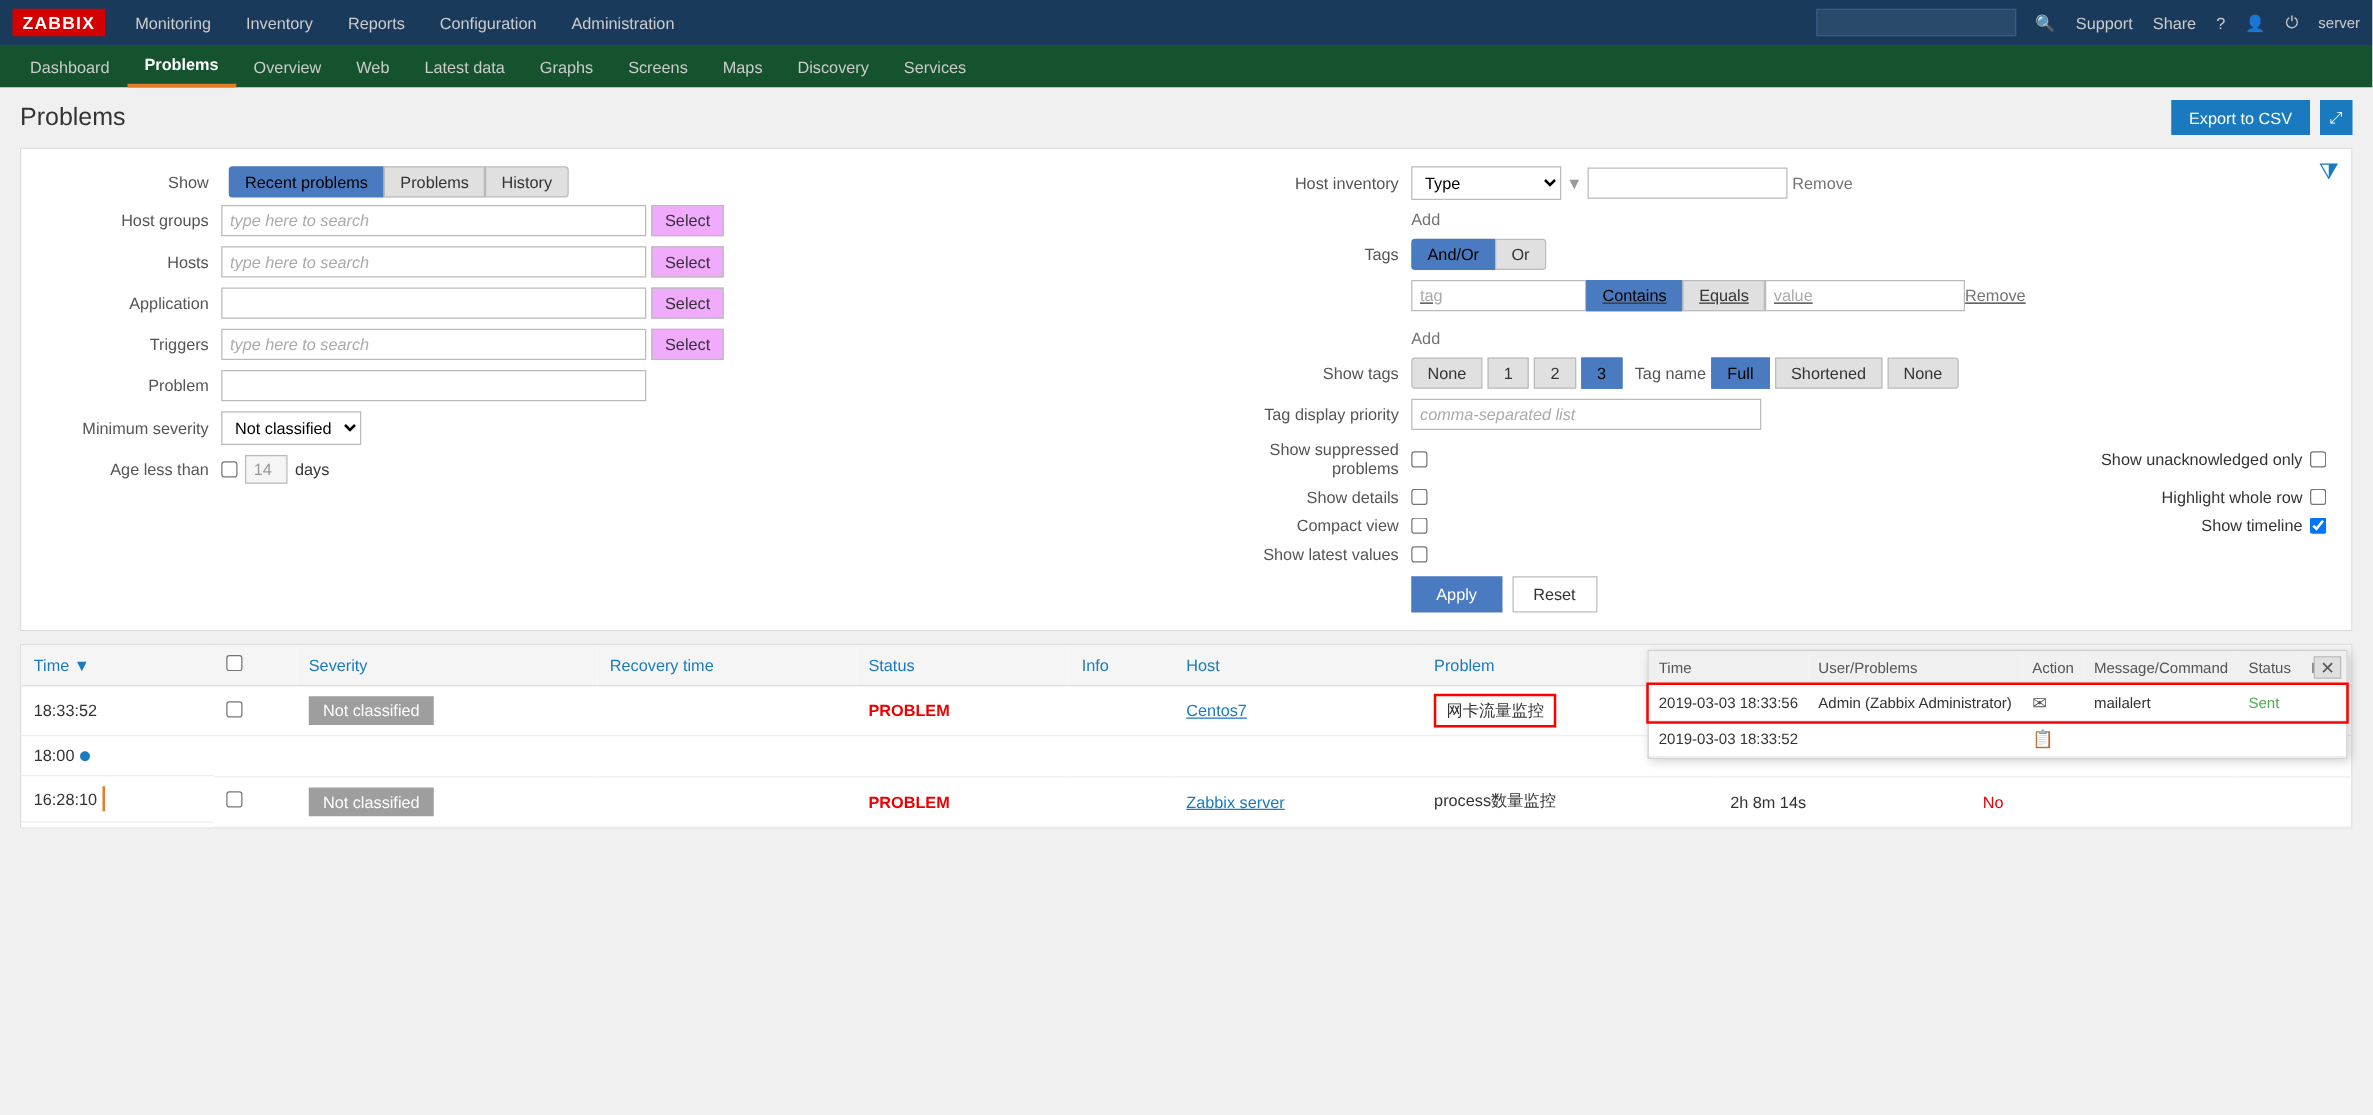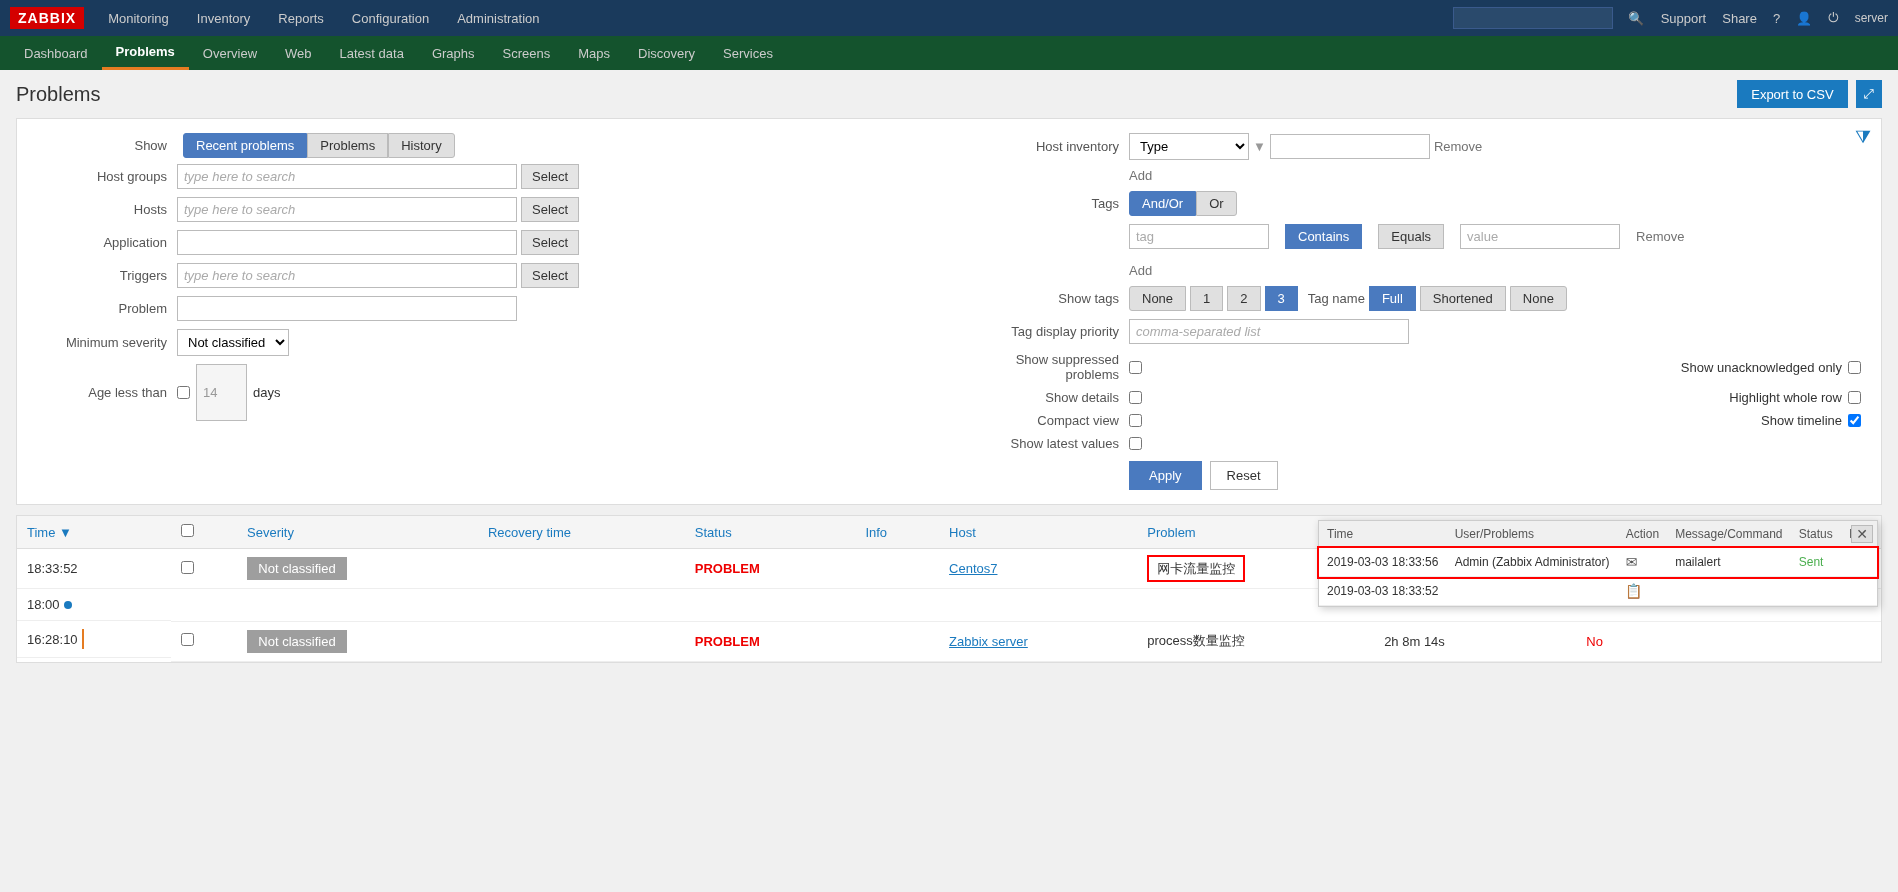--- a/index.html
+++ b/index.html
@@ -136,21 +136,21 @@
     .filter-input {
       border: 1px solid #bbb;
       padding: 4px 6px;
       font-size: 13px;
       color: #333;
       flex: 1;
       max-width: 340px;
     }
     .filter-input::placeholder { color: #aaa; font-style: italic; }
     .select-btn {
-      background: #e5e5e5;
+      background: #f0abfc;
       border: 1px solid #bbb;
       padding: 4px 10px;
       font-size: 13px;
       cursor: pointer;
       margin-left: 4px;
       color: #333;
     }
 
     .btn-group {
       display: flex;
@@ -159,44 +159,44 @@
     .btn-group-item {
       border: 1px solid #bbb;
       padding: 4px 12px;
       font-size: 13px;
       cursor: pointer;
       background: #e0e0e0;
       color: #333;
     }
     .btn-group-item.active {
       background: #4a7abf;
-      color: #ffffff;
+      color: #000000;
       border-color: #4a7abf;
     }
     .btn-group-item:first-child { border-radius: 3px 0 0 3px; }
     .btn-group-item:last-child { border-radius: 0 3px 3px 0; }
 
     .show-row { display: flex; align-items: center; gap: 6px; margin-bottom: 6px; }
 
     
     .severity-select {
       border: 1px solid #bbb;
       padding: 4px 6px;
       font-size: 13px;
       background: white;
     }
 
     
     .age-row { display: flex; align-items: center; gap: 6px; }
     .age-checkbox { cursor: pointer; }
     .age-input {
       border: 1px solid #bbb;
-      padding: 20px 6px;
-      font-size: 13px;
-      width: 51px;
+      padding: 3px 6px;
+      font-size: 13px;
+      width: 34px;
       background: #f5f5f5;
       color: #999;
     }
 
     
     .r-label {
       text-align: right;
       width: 160px;
       min-width: 160px;
       padding-right: 10px;
@@ -213,21 +213,21 @@
     }
     .inv-text-input {
       border: 1px solid #bbb;
       padding: 4px 6px;
       font-size: 13px;
       width: 160px;
     }
     .link-blue { color: #737373; cursor: pointer; font-size: 13px; }
 
     
-    .tags-row { display: flex; align-items: center; gap: 16px; margin-bottom: 6px; }
+    .tags-row { display: flex; align-items: center; gap: 0; margin-bottom: 6px; text-decoration: underline; }
     .tag-input {
       border: 1px solid #bbb;
       padding: 4px 6px;
       font-size: 13px;
       width: 140px;
     }
     .tag-input::placeholder { color: #aaa; }
     .tag-value-input {
       border: 1px solid #bbb;
       padding: 4px 6px;

